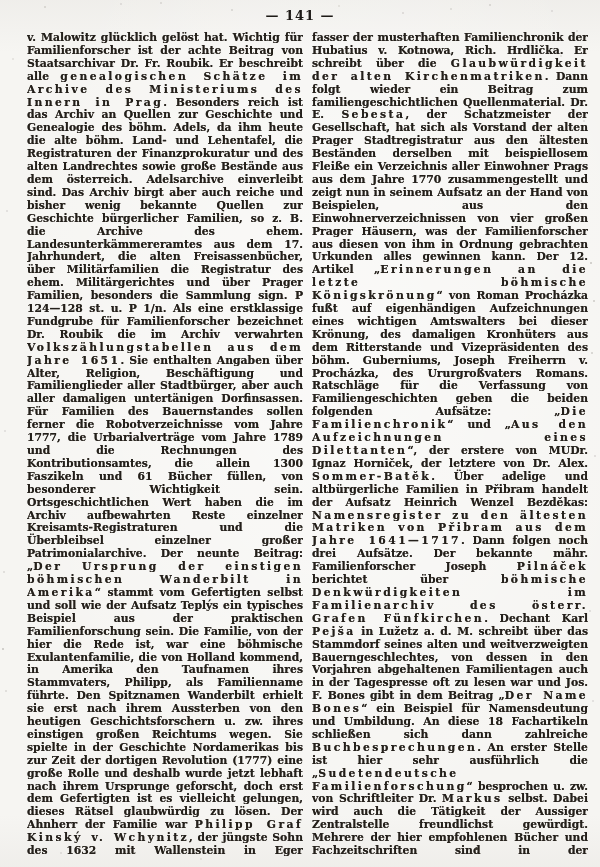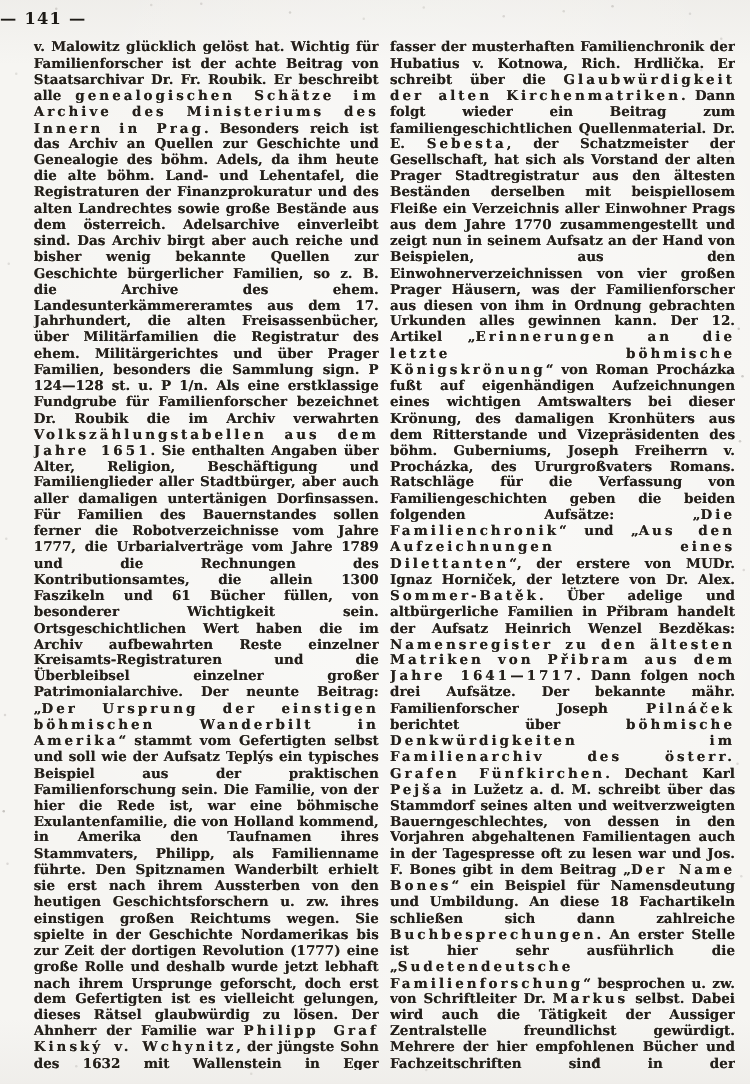--- a/index.html
+++ b/index.html
@@ -15,20 +15,21 @@
   }
   .page{
     position:relative;width:600px;height:867px;
     background:
       radial-gradient(ellipse at 55% 40%, rgba(255,255,255,0.5), rgba(0,0,0,0) 70%),
       linear-gradient(180deg, rgba(180,175,168,0.10), rgba(0,0,0,0) 6%, rgba(0,0,0,0) 94%, rgba(180,175,168,0.10)),
       var(--paper);
     color:var(--ink);
   }
   .page-number{
+    text-align:center;
     padding-top:8px;
     font-size:13px;
     font-weight:bold;
     letter-spacing:1px;
     color:#1d1a16;
   }
   .columns{
     display:flex;
     gap:9px;
     padding:9px 12px 0 27px;

